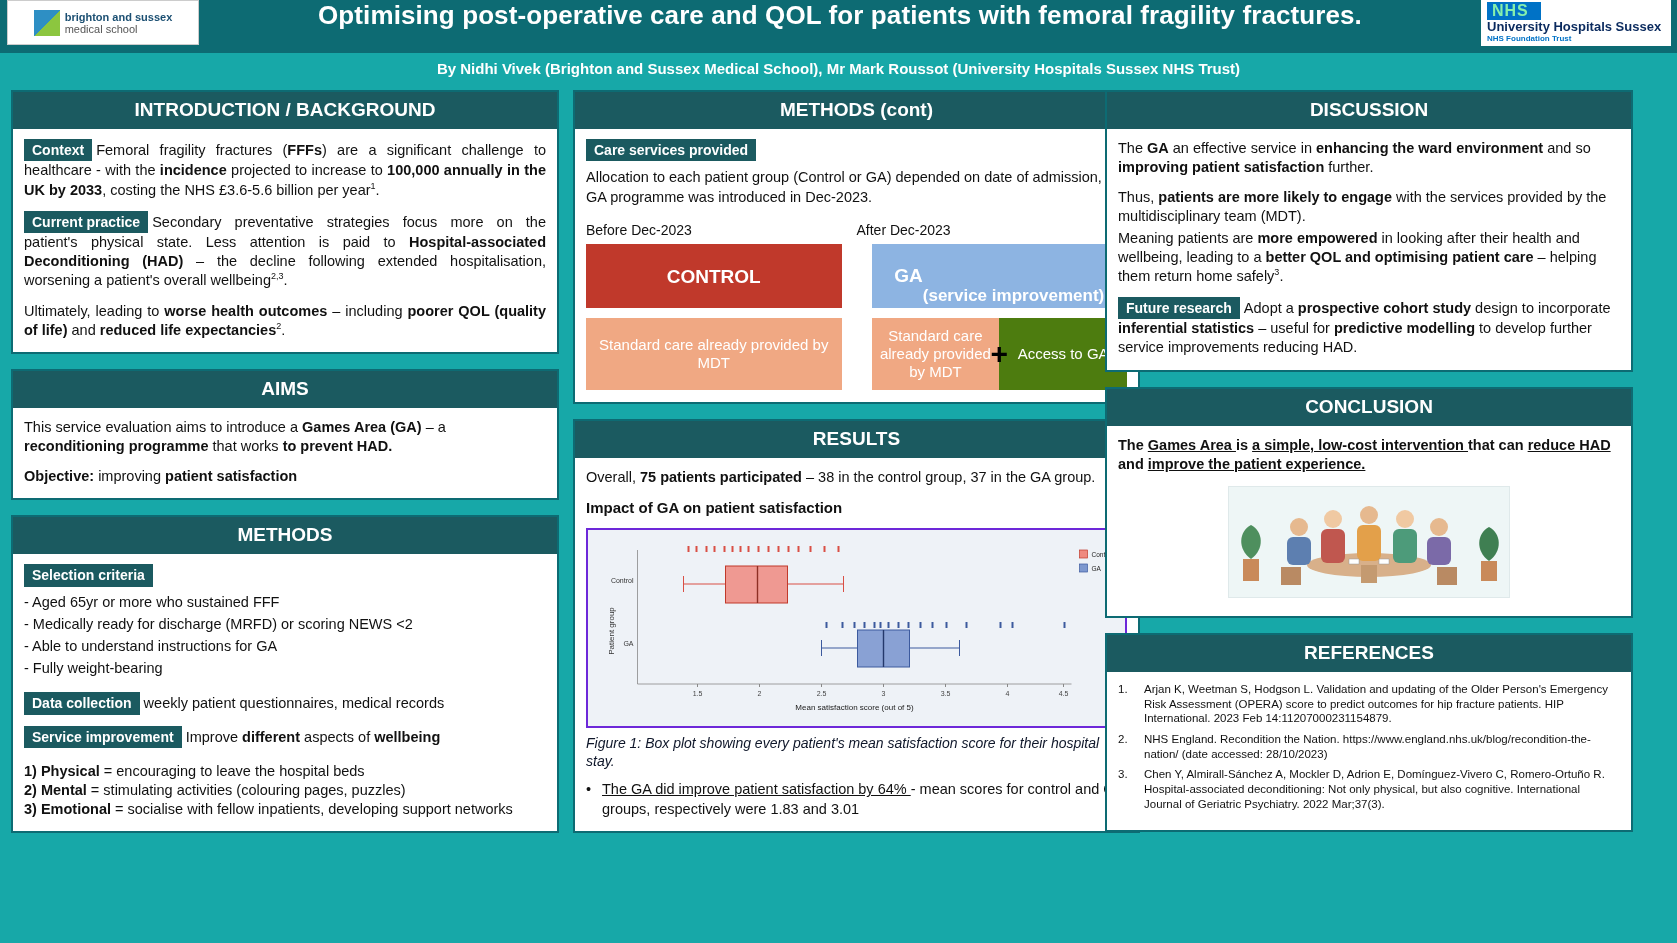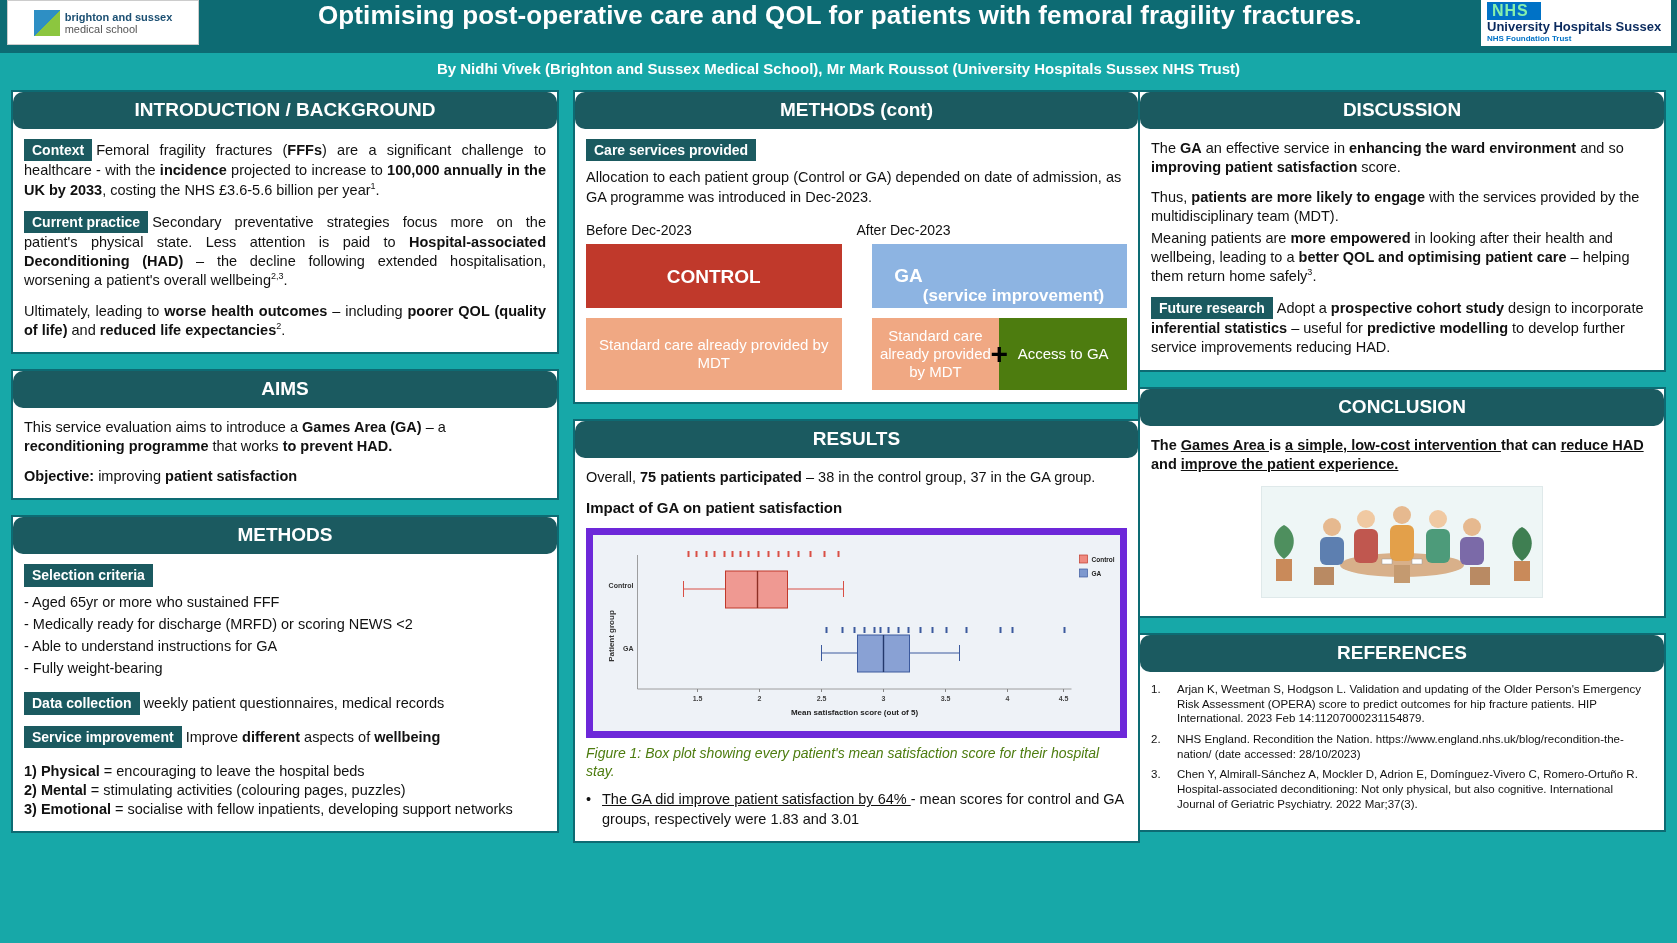--- a/index.html
+++ b/index.html
@@ -40,26 +40,26 @@
   .byline{
     position:absolute;top:53px;left:0;width:1677px;height:30px;
     display:flex;align-items:center;justify-content:center;
     color:#ffffff;font-size:15px;font-weight:bold;
   }
 
   
   .col{position:absolute;top:90px;}
   .col-left{left:11px;width:548px;}
   .col-mid{left:573px;width:567px;}
-  .col-right{left:1138px;width:528px;}
+  .col-right{left:1105px;width:528px;}
 
   .panel{background:#ffffff;border:2px solid #0d6b73;box-sizing:border-box;margin-bottom:15px;}
   .panel-head{
     background:#1b5a60;color:#ffffff;text-align:center;font-weight:bold;
-    font-size:19px;padding:7px 0 8px;border-radius:10px;
+    font-size:19px;padding:7px 0 8px;
   }
   .panel-body{padding:10px 11px 12px;font-size:14.5px;color:#111;line-height:1.32;}
   .panel-body p{margin:0 0 11px;}
   .panel-body p:last-child{margin-bottom:0;}
   .just{text-align:justify;}
 
   .tag{
     display:inline-block;background:#1b5a60;color:#fff;font-weight:bold;
     padding:2px 8px;font-size:14px;margin-right:4px;
   }
@@ -90,22 +90,22 @@
     background:#4d7c0f;color:#ffffff;font-size:15px;text-align:right;
     height:72px;display:flex;align-items:center;justify-content:center;line-height:1.22;flex:1;
   }
   .plus{
     position:absolute;left:50%;top:50%;transform:translate(-50%,-50%);
     color:#000;font-size:30px;font-weight:bold;line-height:1;
   }
   .sub-single{width:66%;}
 
   
-  .fig-wrap{background:#eef2f7;border:7px solid #6d28d9;margin:10px 0 6px;padding:6px 4px 4px;position:relative;height:186px;font-weight:bold;}
-  .fig-cap{font-style:italic;font-size:14px;color:#4d7c0f;margin:6px 0 10px;line-height:1.3;}
+  .fig-wrap{background:#eef2f7;border:2px solid #6d28d9;margin:10px 0 6px;padding:6px 4px 4px;position:relative;height:186px;}
+  .fig-cap{font-style:italic;font-size:14px;color:#0f172a;margin:6px 0 10px;line-height:1.3;}
   .bullet{display:flex;font-size:14.5px;line-height:1.33;}
   .bullet .dot{width:16px;flex-shrink:0;}
   u.sp{text-decoration:underline;}
 
   
   .concl-img{
     margin:12px auto 6px;width:280px;height:110px;background:#eaf4f6;
     border:1px solid #dfe9ea;position:relative;overflow:hidden;
   }
 
@@ -345,21 +345,21 @@
     </div>
 
   </div>
 
   <div class="col col-right">
 
     <div class="panel">
       <div class="panel-head">DISCUSSION</div>
       <div class="panel-body">
         <p>
-          <span>The </span><b>GA</b><span> an effective service in </span><b>enhancing the ward environment</b><span> and so </span><b>improving patient satisfaction</b><span> score.</span>
+          <span>The </span><b>GA</b><span> an effective service in </span><b>enhancing the ward environment</b><span> and so </span><b>improving patient satisfaction</b><span> further.</span>
         </p>
         <p style="margin-bottom:2px;">
           <span>Thus, </span><b>patients are more likely to engage</b><span> with the services provided by the multidisciplinary team (MDT).</span>
         </p>
         <p>
           <span>Meaning patients are </span><b>more empowered</b><span> in looking after their health and wellbeing, leading to a </span><b>better QOL and optimising patient care</b><span> – helping them return home safely</span><sup>3</sup><span>.</span>
         </p>
         <p>
           <span class="tag tag-inline">Future research</span><span>Adopt a </span><b>prospective cohort study</b><span> design to incorporate </span><b>inferential statistics</b><span> – useful for </span><b>predictive modelling</b><span> to develop further service improvements reducing HAD.</span>
         </p>

